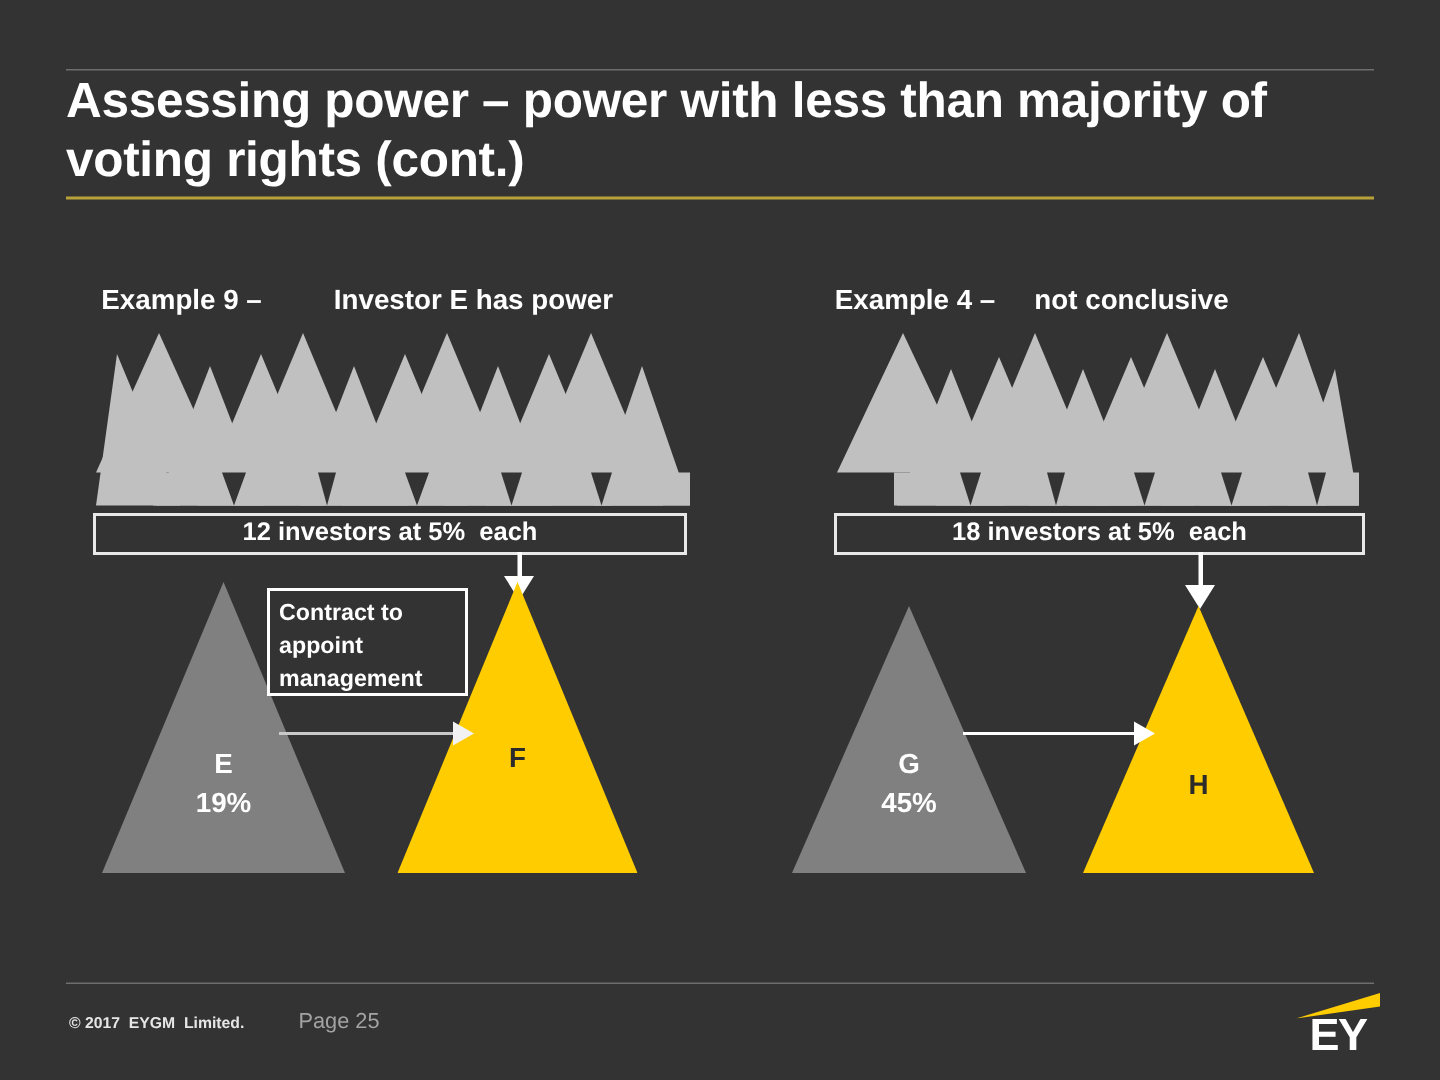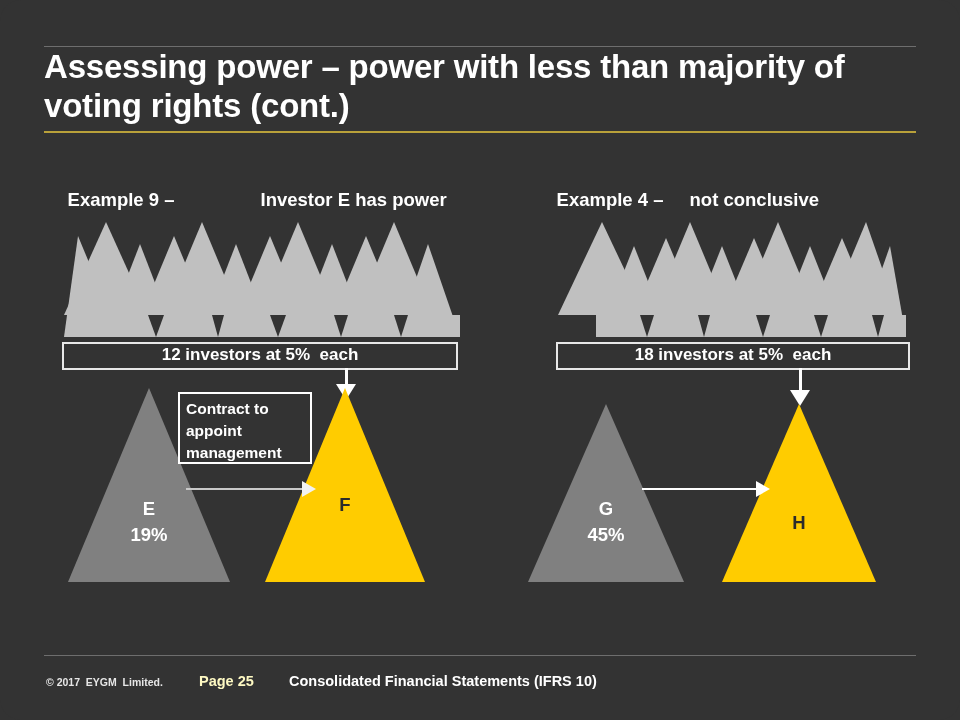--- a/index.html
+++ b/index.html
@@ -38,21 +38,21 @@
   .ex-head {
     position: absolute;
     color: #ffffff;
     font-size: 18.5px;
     font-weight: bold;
     line-height: 1.42;
     white-space: pre;
   }
   #ex3-head { left: 47px; top: 161px; }
   #ex3-head .lbl { display: inline-block; width: 155px; }
-  #ex3-head .body { display: inline-block; vertical-align: top; width: 200px; white-space: normal; margin-left: 38px; }
+  #ex3-head .body { display: inline-block; vertical-align: top; width: 200px; white-space: normal; }
   #ex4-head { left: 536px; top: 161px; }
   #ex4-head .lbl { display: inline-block; width: 133px; }
 
   
   .crowd { position: absolute; }
   .crowd svg { display: block; }
 
   
   .bracket { position: absolute; }
   .bracket .bar-top,
@@ -138,21 +138,21 @@
   .footer-rule {
     position: absolute; left: 44px; top: 655px; width: 872px; height: 1px;
     background: #6e6e6e;
   }
   #footer-copyright {
     position: absolute; left: 46px; top: 676px;
     color: #e6e6e6; font-size: 10.5px; font-weight: bold; white-space: pre;
   }
   #footer-page {
     position: absolute; left: 199px; top: 673px;
-    color: #fef9c3; font-size: 14.5px; font-weight: bold; white-space: pre;
+    color: #a3a3a3; font-size: 14.5px; font-weight: normal; white-space: pre;
   }
   #footer-subject {
     position: absolute; left: 289px; top: 673px;
     color: #ffffff; font-size: 14.5px; font-weight: bold; white-space: pre;
   }
   #ey-logo { position: absolute; left: 862px; top: 662px; width: 60px; height: 48px; }
   #ey-logo .beam {
     position: absolute; left: 2px; top: 0; width: 56px; height: 17px;
   }
   #ey-logo .ey-text {
@@ -300,16 +300,23 @@
   </div>
 
   <div class="side-arrow" id="gh-arrow" style="left:642px; top:481px; width:128px; height:16px;">
     <div class="shaft" style="width:116px;"></div>
     <div class="head"></div>
   </div>
 
   <div class="footer-rule"></div>
   <div id="footer-copyright">© 2017  EYGM  Limited.</div>
   <div id="footer-page">Page 25</div>
-  <div id="footer-subject">Consolidated Financial Statements (IFRS 10)</div>
-
+
+  <div id="ey-logo">
+    <div class="beam">
+      <svg width="56" height="17" viewBox="0 0 56 17" aria-hidden="true">
+        <polygon points="56,0 56,9 0,17" fill="#FFCC00"></polygon>
+      </svg>
+    </div>
+    <div class="ey-text">EY</div>
+  </div>
 
 </div>
 
 </body></html>

